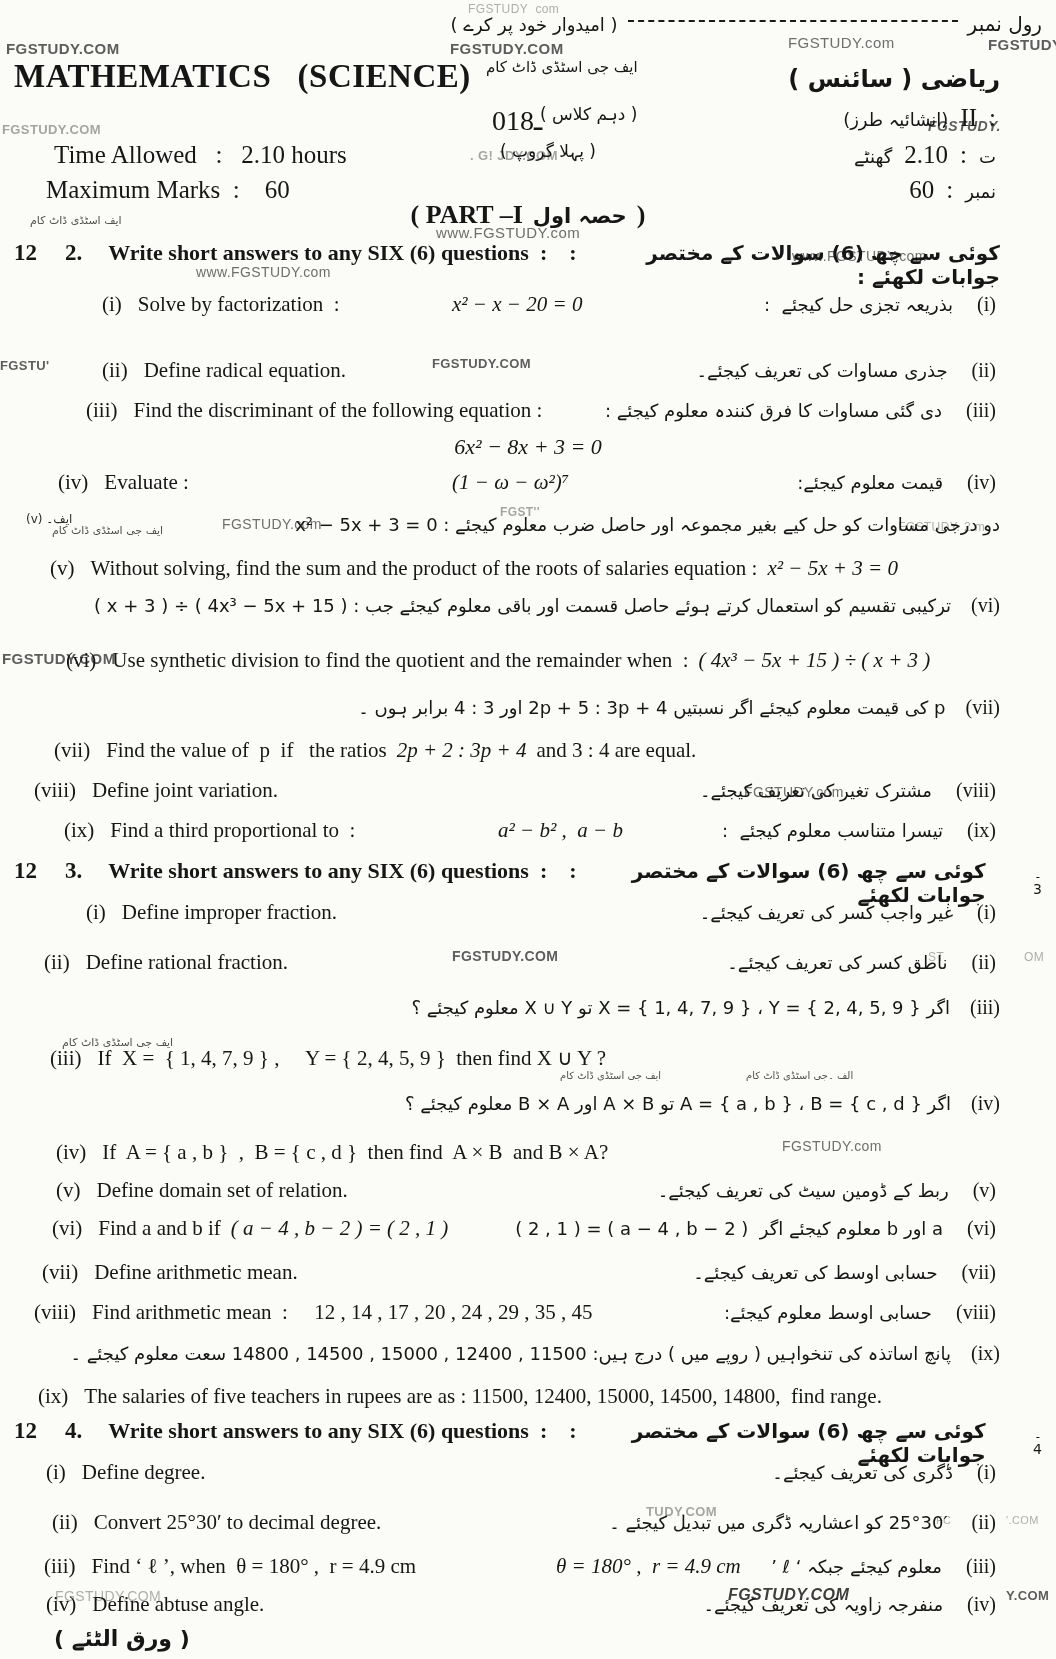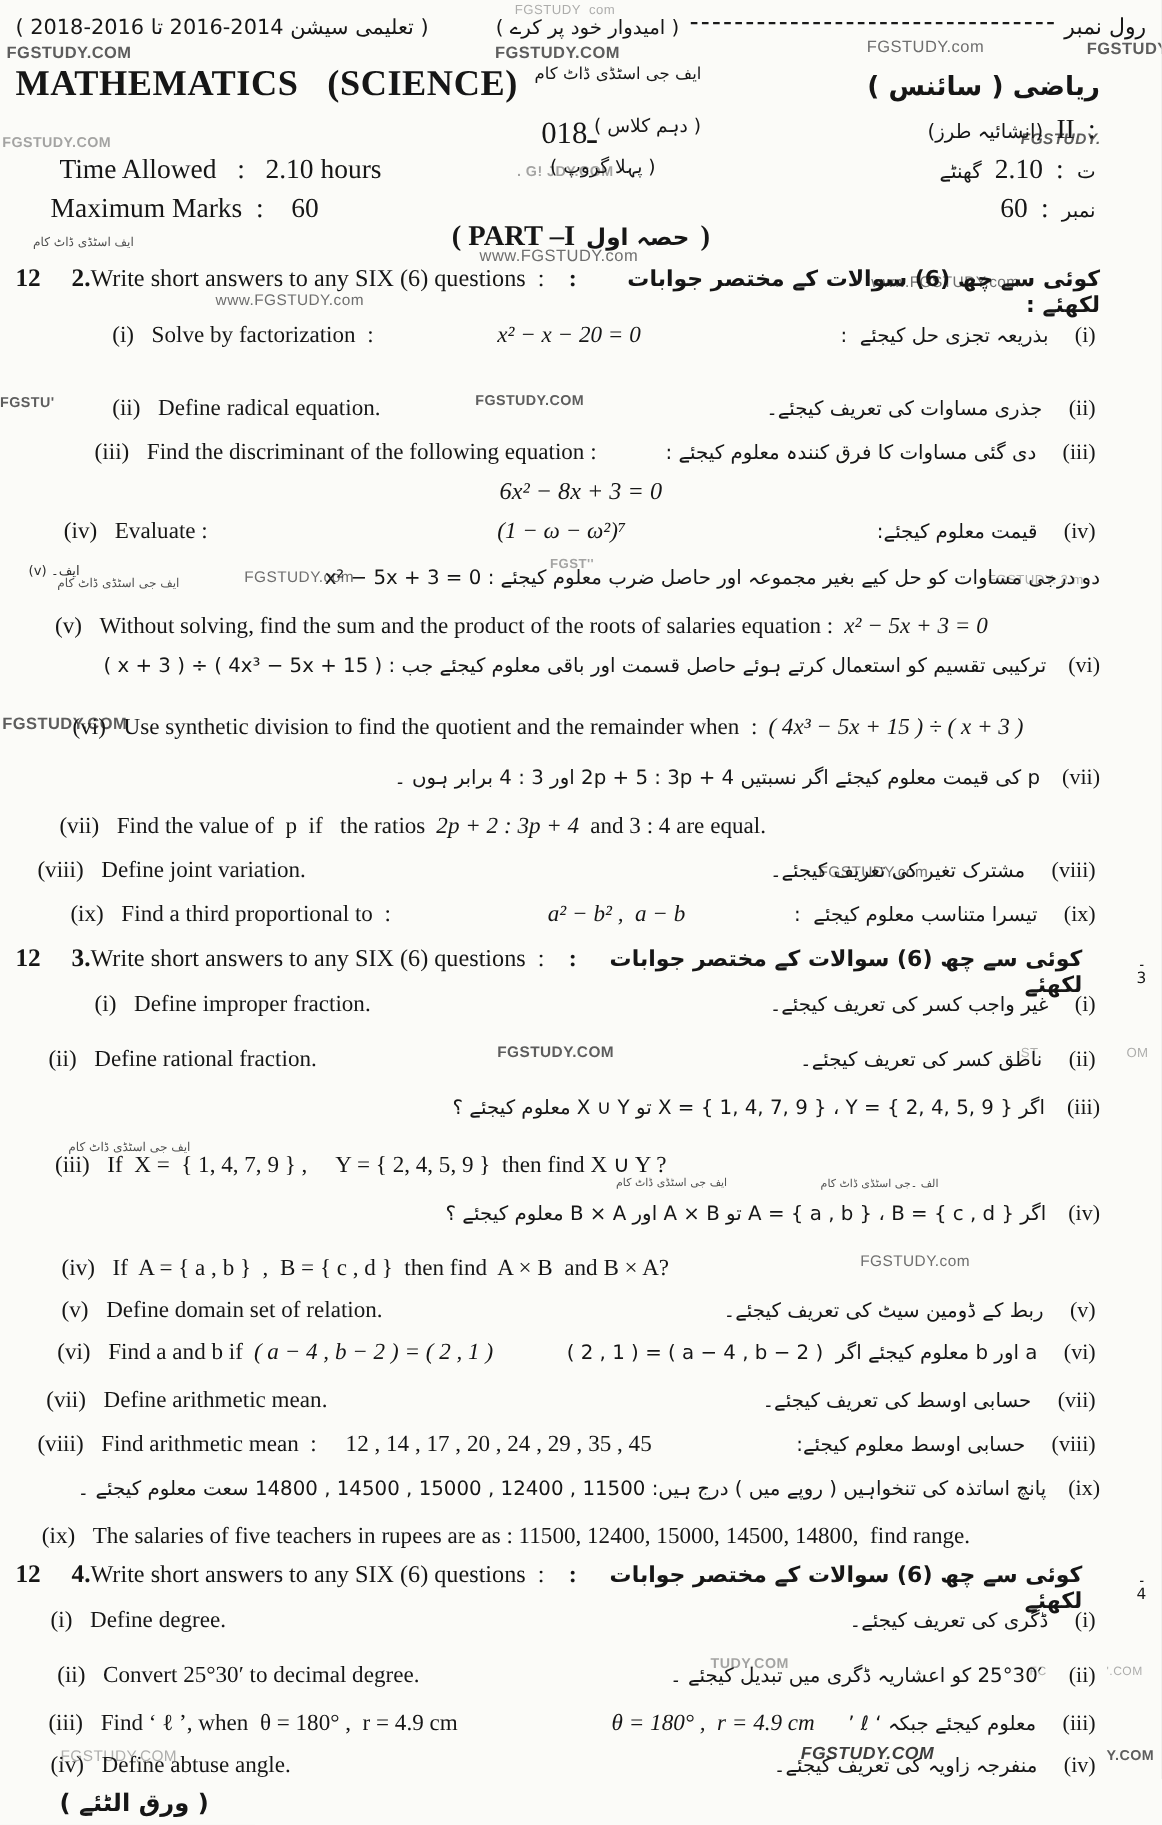--- a/index.html
+++ b/index.html
@@ -23,21 +23,21 @@
   .hdr-en{font-size:25px;white-space:pre}
   .hdr-mid{position:absolute;left:478px;font-size:17px}
   .rg{margin-left:auto;display:flex;align-items:baseline;gap:12px;margin-right:46px}
   .rg .lat{font-size:25px}
   .rg .ur{font-size:18px}
   .part-en{font-size:26px;font-weight:700;white-space:pre}
   .part-ur{font-size:21px;font-weight:700;margin:0 10px}
   
   .qmark{font-size:23px;font-weight:700}
   .qnum{font-size:23px;font-weight:700;margin-left:28px}
-  .qtitle{font-size:22px;font-weight:400;white-space:pre}
+  .qtitle{font-size:22px;font-weight:700;margin-left:26px;white-space:pre}
   .qcolon{font-size:22px;font-weight:700;margin-left:22px}
   .qtur{font-size:20px;font-weight:700;margin-left:auto;margin-right:42px}
   .qedge{font-size:14px;margin-right:0}
   
   .a-num{font-size:21px;white-space:pre}
   .a-en{font-size:21px;margin-left:16px;white-space:pre}
   .a-en2{font-size:21px;margin-left:10px;white-space:pre}
   .mathp{font-style:italic;font-size:21px;white-space:pre}
   .abs452{position:absolute;left:452px}
   .abs498{position:absolute;left:498px}
@@ -85,21 +85,20 @@
   <span class="wm u urdu" style="left:746px;top:1070px;font-size:10px">الف ۔جی اسٹڈی ڈاٹ کام</span>
   <span class="wm u urdu" style="left:26px;top:512px;font-size:12px;color:#2c2c2c">ایف۔ (v)</span>
   <span class="wm bold faded" style="left:500px;top:505px;font-size:12px">FGST''</span>
   <span class="wm bold" style="left:1072px;top:650px;font-size:12px">DY.</span>
   <span class="wm faded" style="left:928px;top:950px;font-size:12px">ST</span>
   <span class="wm faded" style="left:1024px;top:950px;font-size:12px">OM</span>
   <span class="wm faded" style="left:936px;top:1514px;font-size:11px">FC</span>
   <span class="wm faded" style="left:1006px;top:1514px;font-size:11px">'.COM</span>
 
   <div class="row" style="top:12px">
-    <span class="session urdu">( تعلیمی سیشن 2014-2016 تا 2016-2018 )</span>
     <span style="flex:1"></span>
     <span class="note urdu">( امیدوار خود پر کرے )</span>
     <span class="dash"></span>
     <span class="roll urdu">رول نمبر</span>
   </div>
 
   <div class="row" style="top:58px">
     <span class="title-en">MATHEMATICS   (SCIENCE)</span>
     <span class="hdr-mid urdu" style="left:486px;font-size:15px">ایف جی اسٹڈی ڈاٹ کام</span>
     <span class="title-ur urdu" style="margin-left:auto;margin-right:42px">ریاضی ( سائنس )</span>

